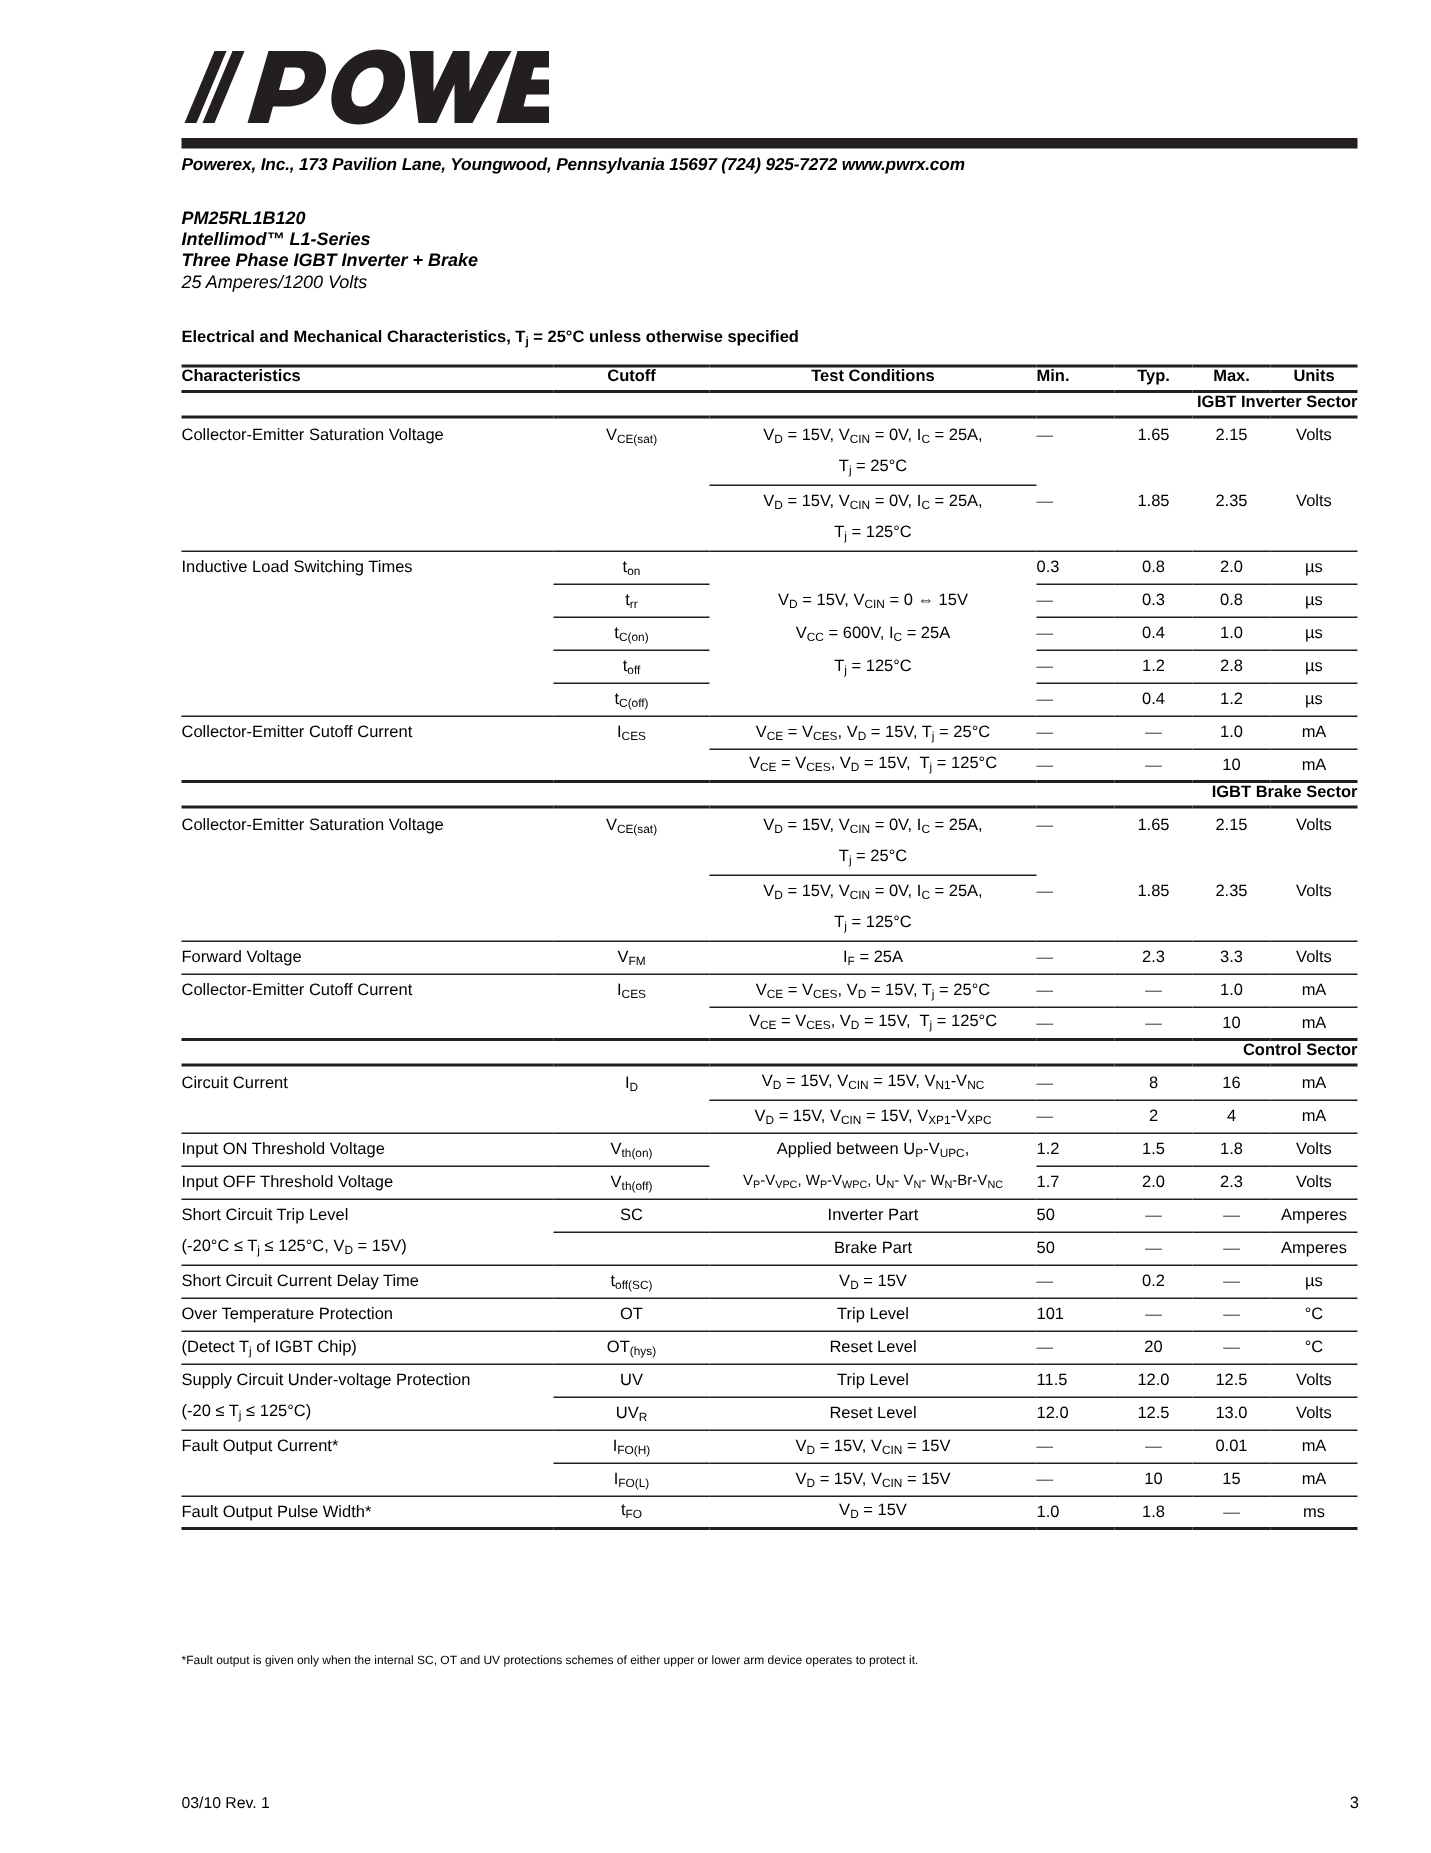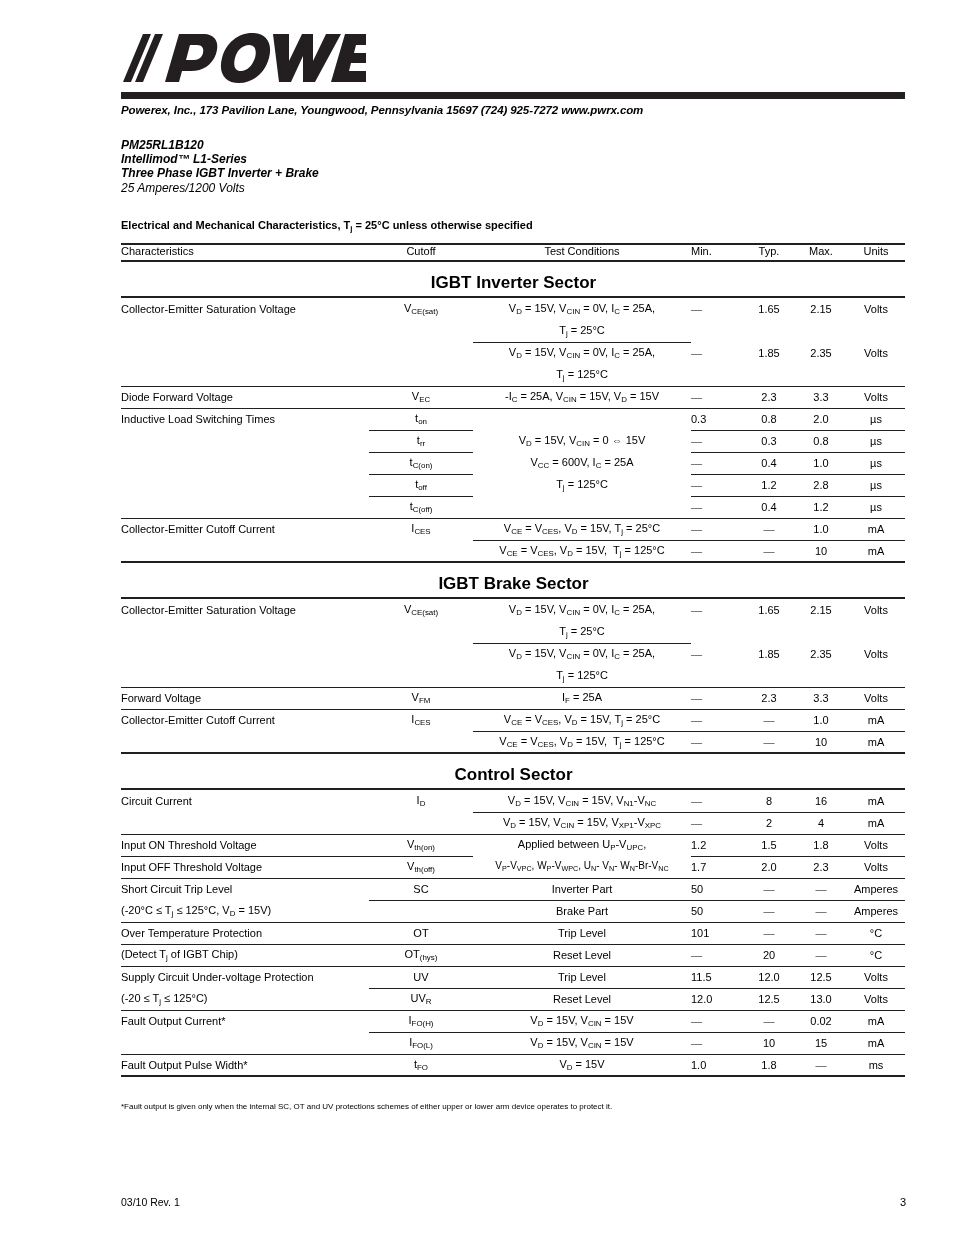--- a/index.html
+++ b/index.html
@@ -42,37 +42,37 @@
   }
 
   
   .tbl {
     position: absolute; left: 110px; top: 243px; width: 784px;
     border-collapse: collapse;
     font-size: 11px;
   }
   .tbl td, .tbl th { padding: 0; vertical-align: middle; font-weight: normal; }
 
-  .hdr td { font-weight: normal; font-size: 11px; height: 14px; padding-bottom: 3px; }
+  .hdr td { font-weight: bold; font-size: 11px; height: 14px; padding-bottom: 3px; }
   .c-char  { width: 248px; text-align: left;   padding-left: 1px; }
   .c-sym   { width: 104px; text-align: center; }
   .c-cond  { width: 218px; text-align: center; }
   .c-min   { width: 52px;  }
   .c-typ   { width: 52px;  text-align: center; }
   .c-max   { width: 52px;  text-align: center; }
   .c-unit  { width: 58px;  text-align: center; }
 
   .top-rule td { border-top: 2.5px solid #231f20; }
   .bot-rule td { border-bottom: 2.5px solid #231f20; }
   .thin td { border-bottom: 1px solid #231f20; }
   .thin-part td.ul { border-bottom: 1px solid #231f20; }
 
   .group-head td {
-    font-size: 17px; font-weight: bold; padding-top: 11px; padding-bottom: 3px;
-    text-align: center; padding-left: 1px;
+    font-size: 11px; font-weight: bold; padding-bottom: 3px;
+    text-align: right; padding-left: 1px;
   }
 
   .r { height: 22px; }
   .r td { line-height: 14px; }
 
   sub { font-size: 0.72em; vertical-align: baseline; position: relative; bottom: -0.28em; }
 
   .dash { font-family: "Liberation Serif", serif; }
 
   
@@ -184,29 +184,20 @@
       <tr class="r thin">
         <td class="c-char"></td>
           <td class="c-sym"></td>
         <td class="c-cond">T<sub>j</sub> = 125°C</td>
         <td class="c-min"></td>
           <td class="c-typ"></td>
           <td class="c-max"></td>
           <td class="c-unit"></td>
       </tr>
 
-      <tr class="r thin">
-        <td class="c-char">Diode Forward Voltage</td>
-        <td class="c-sym">V<sub>EC</sub></td>
-        <td class="c-cond">-I<sub>C</sub> = 25A, V<sub>CIN</sub> = 15V, V<sub>D</sub> = 15V</td>
-        <td class="c-min dash">—</td>
-        <td class="c-typ">2.3</td>
-        <td class="c-max">3.3</td>
-        <td class="c-unit">Volts</td>
-      </tr>
 
       <tr class="r thin-part">
         <td class="c-char">Inductive Load Switching Times</td>
         <td class="c-sym ul">t<sub>on</sub></td>
         <td class="c-cond" rowspan="1"></td>
         <td class="c-min ul">0.3</td>
         <td class="c-typ ul">0.8</td>
         <td class="c-max ul">2.0</td>
         <td class="c-unit ul">µs</td>
       </tr>
@@ -406,20 +397,29 @@
       <tr class="r thin">
         <td class="c-char">(-20°C ≤ T<sub>j</sub> ≤ 125°C, V<sub>D</sub> = 15V)</td>
         <td class="c-sym"></td>
         <td class="c-cond">Brake Part</td>
         <td class="c-min">50</td>
         <td class="c-typ dash">—</td>
         <td class="c-max dash">—</td>
         <td class="c-unit">Amperes</td>
       </tr>
 
+      <tr class="r thin">
+        <td class="c-char">Short Circuit Current Delay Time</td>
+        <td class="c-sym">t<sub>off(SC)</sub></td>
+        <td class="c-cond">V<sub>D</sub> = 15V</td>
+        <td class="c-min dash">—</td>
+        <td class="c-typ">0.2</td>
+        <td class="c-max dash">—</td>
+        <td class="c-unit">µs</td>
+      </tr>
 
       <tr class="r thin">
         <td class="c-char">Over Temperature Protection</td>
         <td class="c-sym">OT</td>
         <td class="c-cond">Trip Level</td>
         <td class="c-min">101</td>
         <td class="c-typ dash">—</td>
         <td class="c-max dash">—</td>
         <td class="c-unit">°C</td>
       </tr>
@@ -453,21 +453,21 @@
         <td class="c-max">13.0</td>
         <td class="c-unit">Volts</td>
       </tr>
 
       <tr class="r thin-part">
         <td class="c-char">Fault Output Current*</td>
         <td class="c-sym ul">I<sub>FO(H)</sub></td>
         <td class="c-cond ul">V<sub>D</sub> = 15V, V<sub>CIN</sub> = 15V</td>
         <td class="c-min ul dash">—</td>
         <td class="c-typ ul dash">—</td>
-        <td class="c-max ul">0.02</td>
+        <td class="c-max ul">0.01</td>
         <td class="c-unit ul">mA</td>
       </tr>
 
       <tr class="r thin">
         <td class="c-char"></td>
         <td class="c-sym">I<sub>FO(L)</sub></td>
         <td class="c-cond">V<sub>D</sub> = 15V, V<sub>CIN</sub> = 15V</td>
         <td class="c-min dash">—</td>
         <td class="c-typ">10</td>
         <td class="c-max">15</td>

